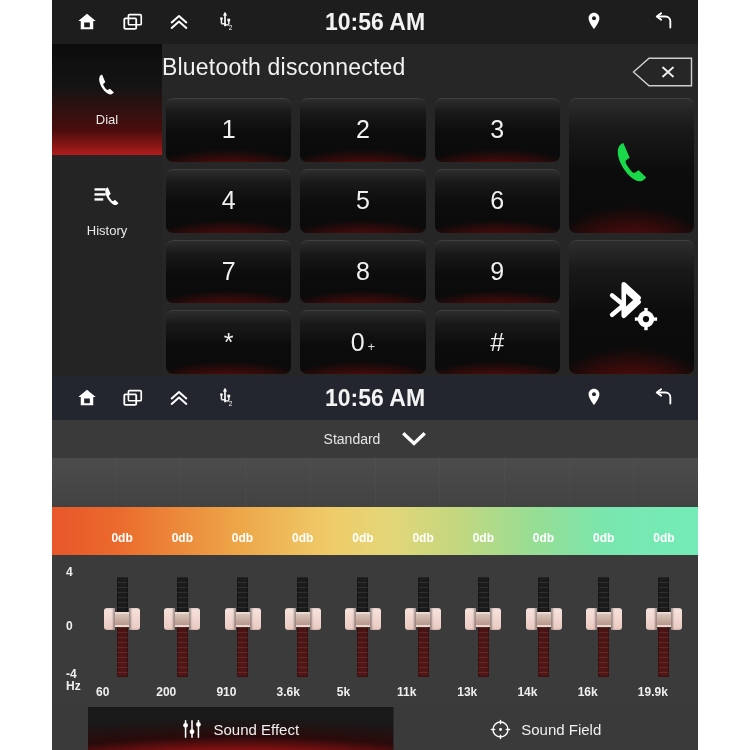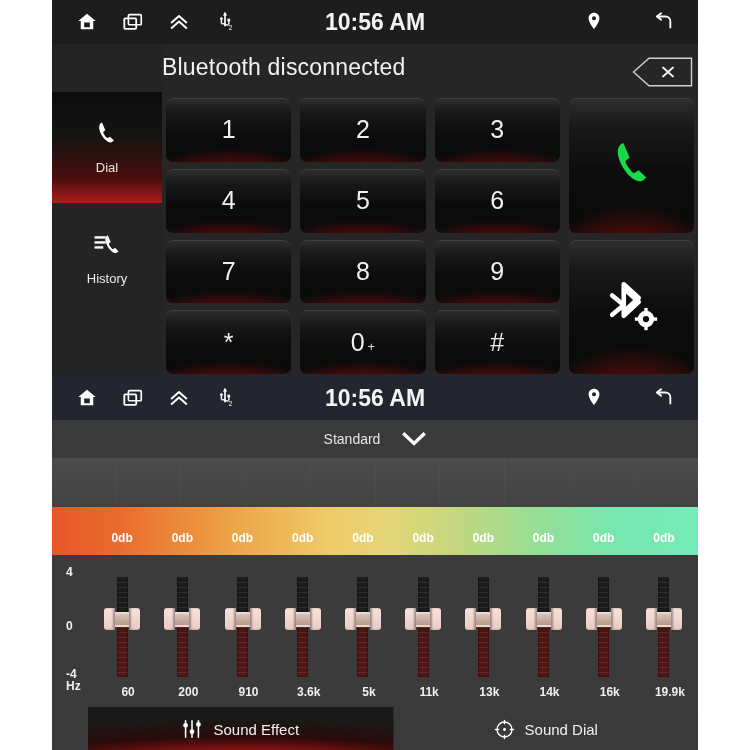--- a/index.html
+++ b/index.html
@@ -53,21 +53,20 @@
   }
   .side-item {
     height: 111px;
     display: flex; flex-direction: column;
     align-items: center; justify-content: center;
     gap: 10px;
     position: relative;
   }
   .side-item.active {
     background: linear-gradient(to bottom, #0c0c0c 0%, #141414 38%, #4a0d0d 78%, #b11c1c 100%);
-    margin-top: 48px;
   }
   .side-label { color: #e8e8e8; font-size: 13px; }
   .side-ico { width: 30px; height: 30px; }
   .side-ico svg { display: block; }
 
   .pad-area {
     flex: 1;
     position: relative;
     background: #262626;
     padding: 0 6px;
@@ -198,22 +197,22 @@
   .thumb .wing.l { border-radius: 3px 0 0 3px; box-shadow: inset -2px 0 2px rgba(0,0,0,0.35); }
   .thumb .wing.r { border-radius: 0 3px 3px 0; box-shadow: inset 2px 0 2px rgba(0,0,0,0.35); }
   .thumb .core {
     width: 14px; height: 15px;
     background: linear-gradient(to bottom, #d8c2b8, #b8978b);
     border-top: 2px solid #e9d8d0;
     border-bottom: 2px solid #e9d8d0;
   }
   .band-hz {
     position: absolute;
-    bottom: 8px; left: 12px; right: 0;
-    text-align: center;
+    bottom: 8px; left: 4px; right: 0;
+    text-align: left;
     color: #f0f0f0; font-size: 12px; font-weight: bold;
   }
 
   
   .tabbar { height: 44px; display: flex; padding-left: 36px; }
   .tab {
     flex: 1;
     display: flex; align-items: center; justify-content: center;
     gap: 10px;
     color: #f0f0f0; font-size: 15px;
@@ -614,16 +613,16 @@
           <circle cx="12" cy="12" r="8.6" fill="none" stroke="#fff" stroke-width="1.5"></circle>
           <circle cx="12" cy="12" r="1.7" fill="#fff"></circle>
           <g stroke="#fff" stroke-width="1.5" stroke-linecap="round">
             <line x1="12" y1="1.6" x2="12" y2="5.4"></line>
             <line x1="12" y1="18.6" x2="12" y2="22.4"></line>
             <line x1="1.6" y1="12" x2="5.4" y2="12"></line>
             <line x1="18.6" y1="12" x2="22.4" y2="12"></line>
           </g>
         </svg>
       </span>
-      <span>Sound Dial</span>
+      <span>Sound Field</span>
     </div>
   </div>
 </div>
 
 </body></html>

